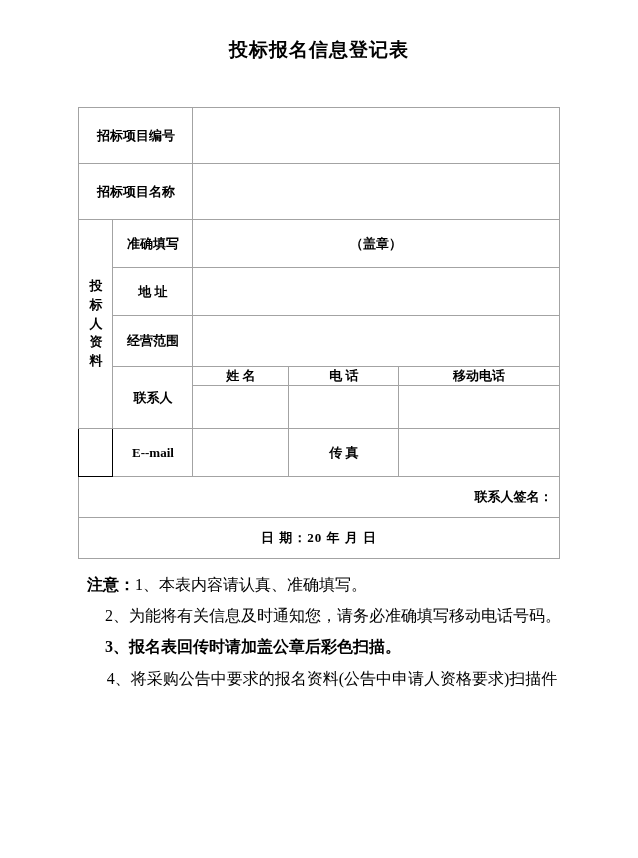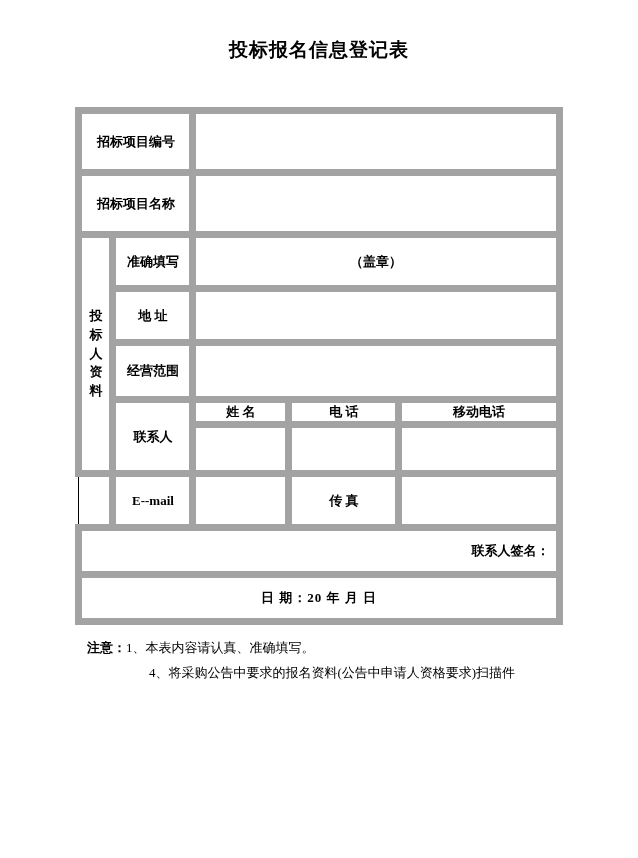--- a/index.html
+++ b/index.html
@@ -32,21 +32,21 @@
     font-family: "Liberation Serif", "DejaVu Serif", serif;
   }
 
   table.form {
     border-collapse: collapse;
     margin: 44px auto 0 auto;
     width: 480px;
     table-layout: fixed;
   }
   table.form td {
-    border: 7px solid #a3a3a3;
+    border: 1px solid #a3a3a3;
     font-size: 13px;
     font-weight: bold;
     padding: 0 6px;
     vertical-align: middle;
     font-family: "Liberation Serif", "DejaVu Serif", serif;
   }
   td.lbl {
     text-align: center;
     white-space: nowrap;
   }
@@ -81,21 +81,21 @@
     letter-spacing: 1px;
   }
   .sign-cell {
     text-align: right;
     padding-left: 18px;
   }
 
   .notes {
     margin: 10px auto 0 auto;
     width: 480px;
-    font-size: 13px;
+    font-size: 16px;
     line-height: 1.95;
     font-family: "Liberation Serif", "DejaVu Serif", serif;
   }
   .notes .note {
     white-space: nowrap;
   }
   .notes .note.n1 { padding-left: 8px; }
   .notes .note.n2 { padding-left: 26px; }
   .notes .note.n3 { padding-left: 26px; font-weight: bold; }
   .notes .note.n4 { padding-left: 26px; text-align: center; }
@@ -168,16 +168,18 @@
       <tr>
         <td class="date-cell r-h40" colspan="5">日 期：20  年  月  日</td>
       </tr>
     </tbody>
   </table>
 
   <div class="notes">
     <div class="note n1">
       <span class="bold">注意：</span><span>1、本表内容请认真、准确填写。</span>
     </div>
+    <div class="note n2">2、为能将有关信息及时通知您，请务必准确填写移动电话号码。</div>
+    <div class="note n3">3、报名表回传时请加盖公章后彩色扫描。</div>
     <div class="note n4">4、将采购公告中要求的报名资料(公告中申请人资格要求)扫描件</div>
   </div>
 
 </div>
 
 </body></html>

